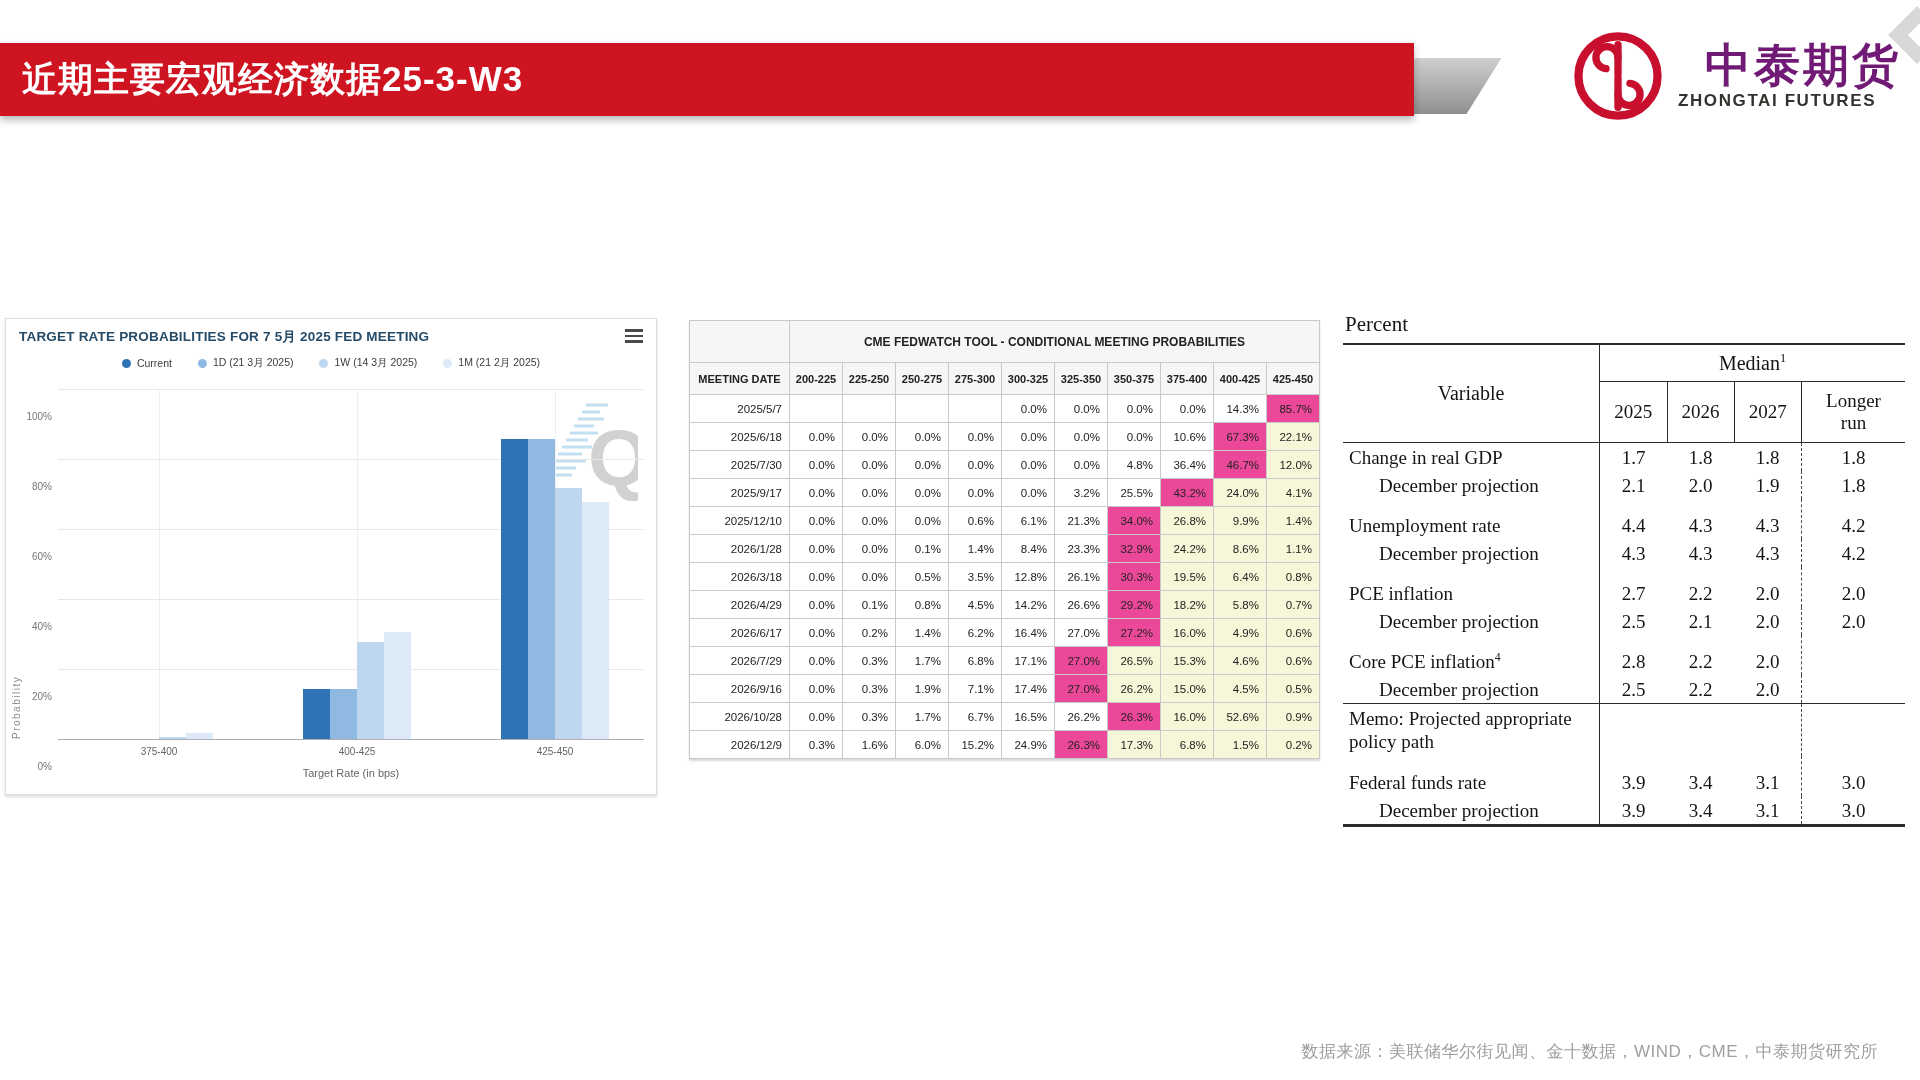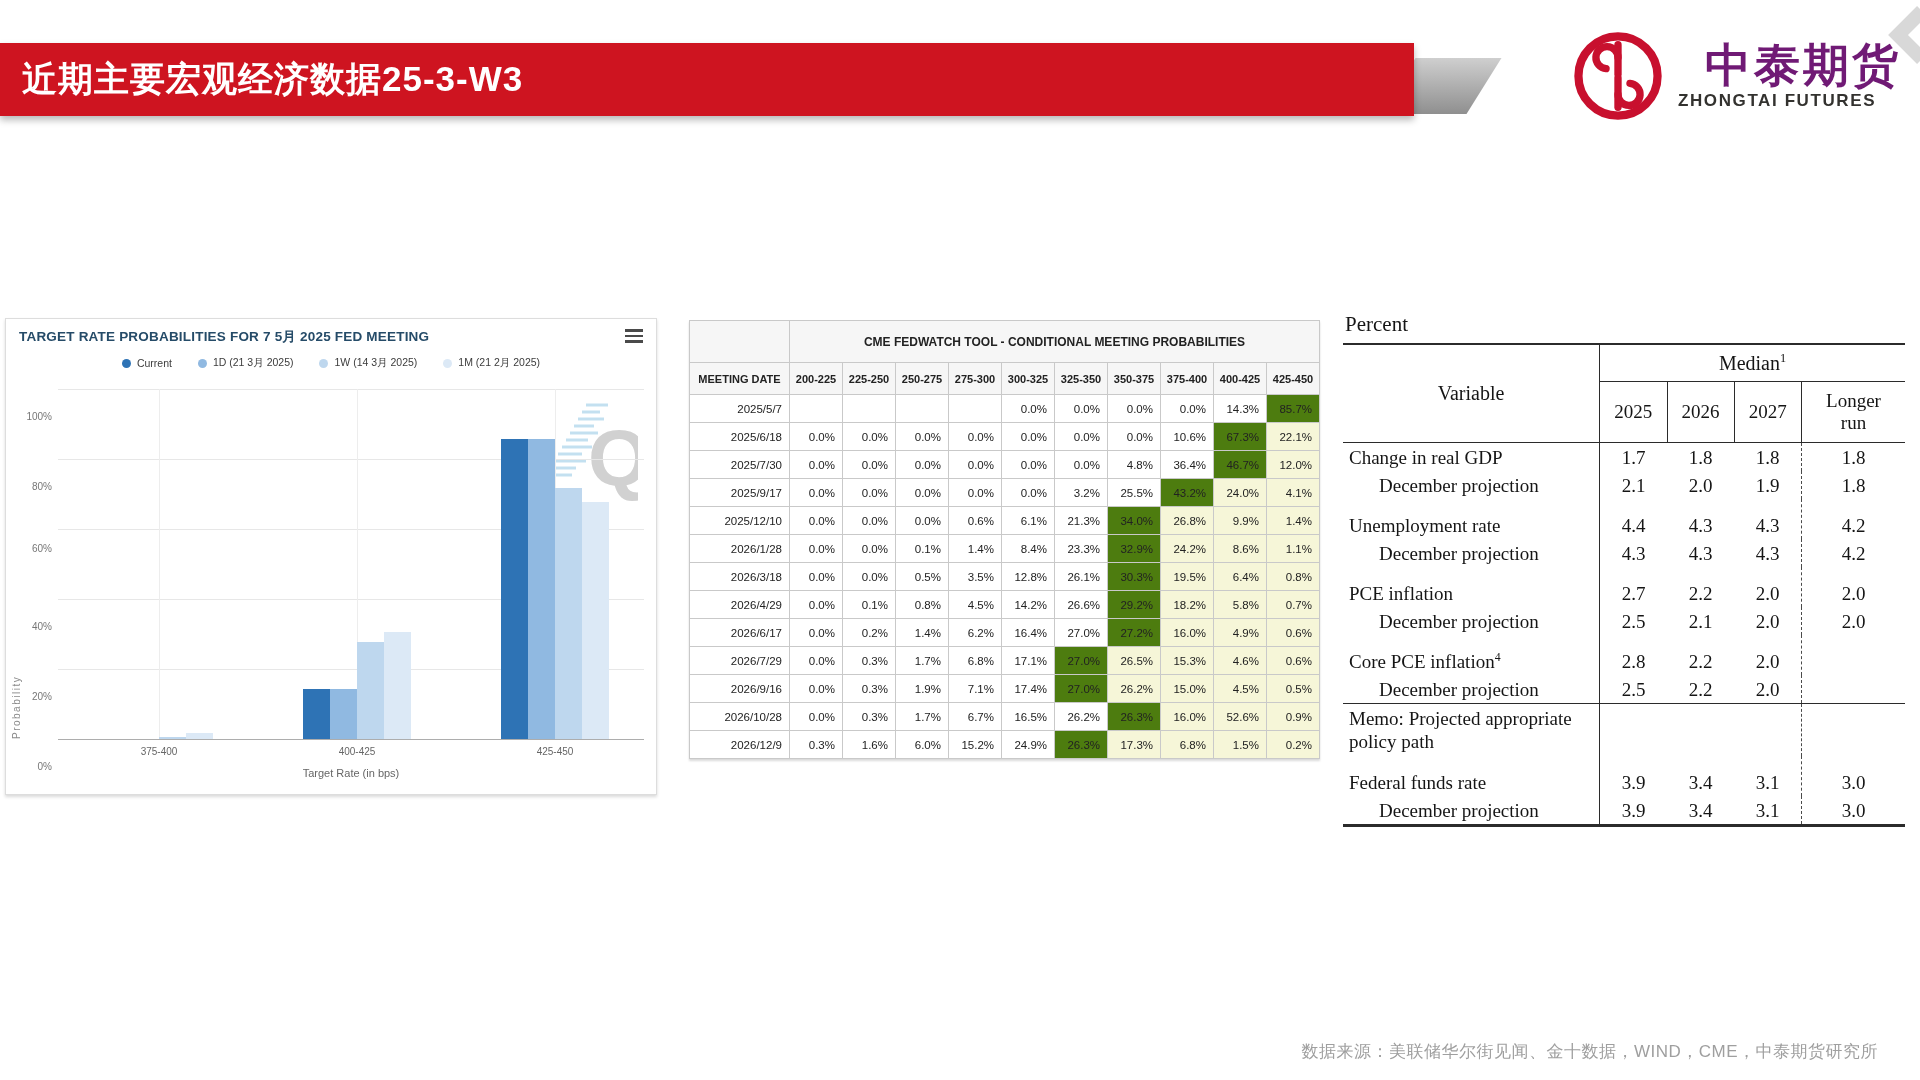--- a/index.html
+++ b/index.html
@@ -42,21 +42,21 @@
   .wm{position:absolute;right:6px;top:8px;opacity:.85;}
 
   
   .cme{position:absolute;left:689px;top:320px;border-collapse:collapse;table-layout:fixed;
        font-size:11.5px;color:#222;box-shadow:0 2px 2px rgba(0,0,0,.15);background:#fff;}
   .cme th,.cme td{border:1px solid #c9c9c9;box-sizing:border-box;}
   .cme thead th{background:#f6f6f6;font-size:11px;}
   .cme .title-cell{height:42px;font-size:12px;font-weight:700;text-align:center;}
   .cme .hdr th{height:32px;text-align:center;}
   .cme tbody td{height:28px;text-align:right;padding-right:7px;background:#fff;}
-  .cme td.hi{background:#4d7c0f;}
+  .cme td.hi{background:#ec4899;}
   .cme td.yl{background:#f6f6d8;}
 
   
   .sep-wrap{position:absolute;left:1343px;top:312px;width:562px;color:#151515;}
   .sep-caption{font-family:"Liberation Serif",serif;font-size:21px;margin:0 0 6px 2px;}
   .sep{width:562px;border-collapse:collapse;font-family:"Liberation Serif",serif;font-size:19px;
        border-top:2px solid #2b2b2b;border-bottom:3px solid #2b2b2b;}
   .sep th{font-weight:normal;}
   .sep .median{border-left:1.6px solid #2b2b2b;border-bottom:1px solid #2b2b2b;height:34px;font-size:20px;text-align:center;}
   .sep .varh{font-size:20px;text-align:center;border-bottom:1.5px solid #2b2b2b;}
@@ -148,21 +148,21 @@
             <line x1="8" y1="71" x2="34" y2="71"></line>
           <line x1="6" y1="78" x2="30" y2="78"></line>
         </g>
         <text x="46" y="88" font-size="80" font-weight="700" fill="#c9c9c9" font-family="Liberation Sans, sans-serif">Q</text>
       </svg>
     <div class="hgrid" style="top: 0px;"></div>
         <div class="ytick" style="top: -6px;">100%</div>
         <div class="hgrid" style="top: 70px;"></div>
         <div class="ytick" style="top: 64px;">80%</div>
         <div class="hgrid" style="top: 140px;"></div>
-        <div class="ytick" style="top: 126px;">60%</div>
+        <div class="ytick" style="top: 134px;">60%</div>
         <div class="hgrid" style="top: 210px;"></div>
         <div class="ytick" style="top: 204px;">40%</div>
         <div class="hgrid" style="top: 280px;"></div>
         <div class="ytick" style="top: 274px;">20%</div>
         <div class="ytick" style="top: 344px;">0%</div>
         <div class="vgrid" style="left: 101px;"></div>
         <div class="vgrid" style="left: 299px;"></div>
         <div class="vgrid" style="left: 497px;"></div>
         <div class="bar" style="left: 47px; height: 0px; background: rgb(46, 115, 181);"></div>
         <div class="bar" style="left: 245px; height: 50.05px; background: rgb(46, 115, 181);"></div>

